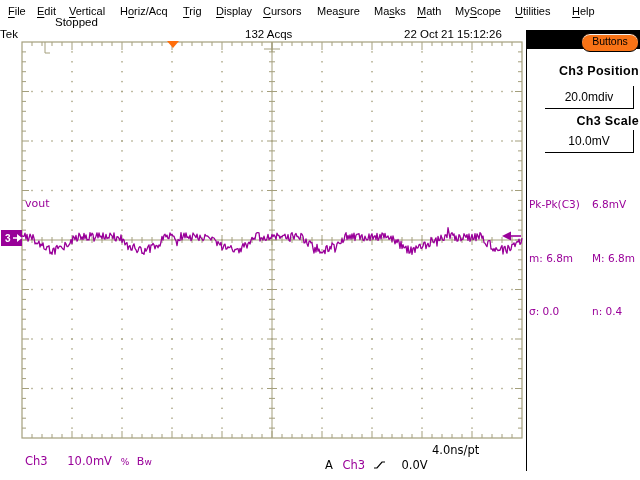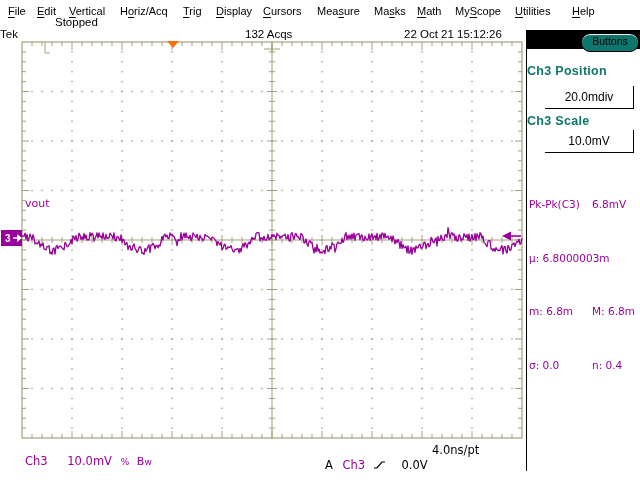--- a/index.html
+++ b/index.html
@@ -6,25 +6,25 @@
   #screen{position:relative;width:640px;height:480px;background:#ffffff;overflow:hidden;
           font-family:"Liberation Sans",sans-serif;-webkit-font-smoothing:none;}
   
   #menubar{position:absolute;left:0;top:0;width:640px;height:24px;font-size:11px;color:#000;}
   .menu-item{position:absolute;top:5px;white-space:nowrap;cursor:default;}
   .menu-item u{text-underline-offset:2px;}
   
   .status-text{position:absolute;font-size:11.5px;color:#000;white-space:nowrap;}
   
   #blackstrip{position:absolute;left:527px;top:30px;width:113px;height:19px;background:#000;}
-  #buttons-btn{position:absolute;left:581px;top:33px;width:56px;height:17px;background:#0f766e;
+  #buttons-btn{position:absolute;left:581px;top:33px;width:56px;height:17px;background:#f97316;
                border:1.5px solid #000;border-radius:9px;font-size:10.5px;color:#000;
                text-align:center;line-height:15px;box-shadow:inset 0 1px 0 #efefef;}
-  .panel-heading{position:absolute;left:527px;width:112px;text-align:left;font-size:12.5px;
-                 font-weight:bold;color:#0f766e;letter-spacing:.3px;white-space:nowrap;}
+  .panel-heading{position:absolute;left:527px;width:112px;text-align:right;font-size:12.5px;
+                 font-weight:bold;color:#000000;letter-spacing:.3px;white-space:nowrap;}
   .value-box{position:absolute;left:545px;width:88px;height:22px;border-bottom:1px solid #000;
              border-right:1px solid #000;text-align:center;font-size:12px;color:#000;line-height:22px;}
   #measurements{position:absolute;left:529px;top:158px;width:108px;color:#990099;
                 font-family:"DejaVu Sans","Liberation Sans",sans-serif;font-size:10.5px;line-height:13.5px;}
   .mrow{position:relative;height:13.5px;white-space:nowrap;margin-top:40px;}
   .mcol2{position:absolute;left:63px;top:0;}
   #vsep{position:absolute;left:526px;top:30px;width:1px;height:441px;background:#000;}
   
   #vout-label{position:absolute;left:25px;top:197px;color:#990099;font-size:11px;
               font-family:"DejaVu Sans","Liberation Sans",sans-serif;}
@@ -970,24 +970,20 @@
 
   <div class="panel-heading" style="top:114px;">Ch3 Scale</div>
   <div class="value-box" style="top:130px;">10.0mV</div>
 
   <div id="measurements">
     <div class="mrow">
       <span>Pk-Pk(C3)</span>
       <span class="mcol2">6.8mV</span>
     </div>
     <div class="mrow">
-      <span>µ:</span>
-      <span>6.8000003m</span>
-    </div>
-    <div class="mrow">
       <span>m:</span>
       <span>6.8m</span>
       <span class="mcol2"><span>M:</span> <span>6.8m</span></span>
     </div>
     <div class="mrow">
       <span>σ:</span>
       <span>0.0</span>
       <span class="mcol2"><span>n:</span> <span>0.4</span></span>
     </div>
   </div>

